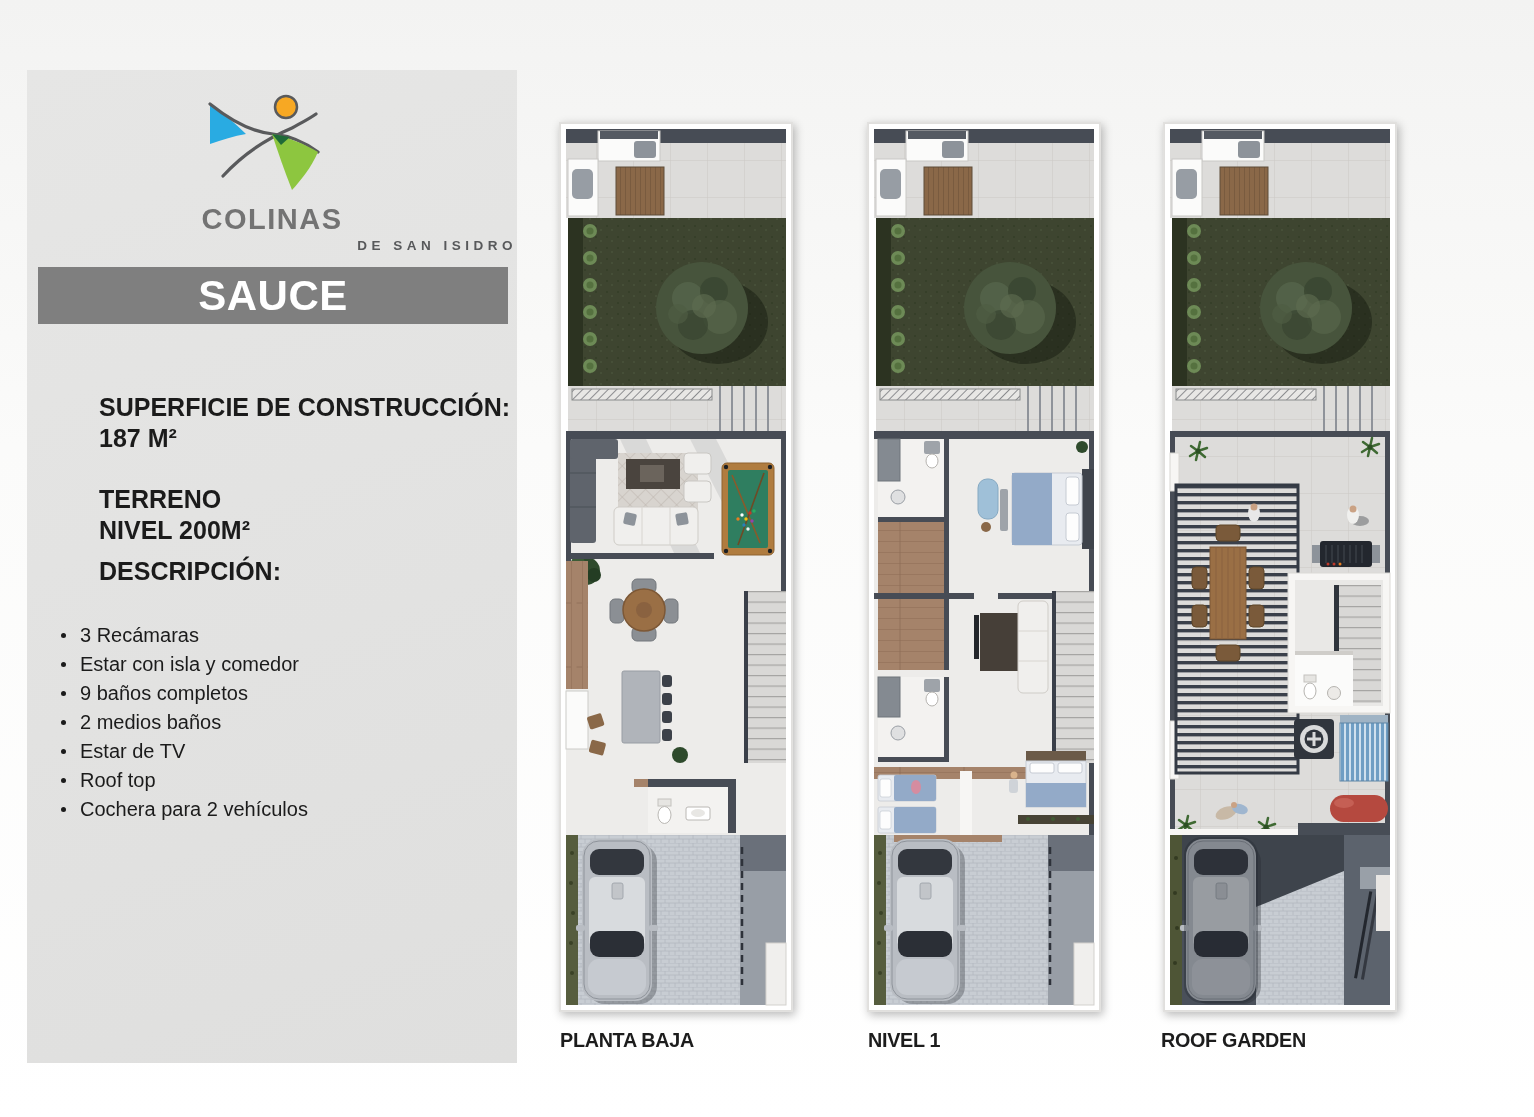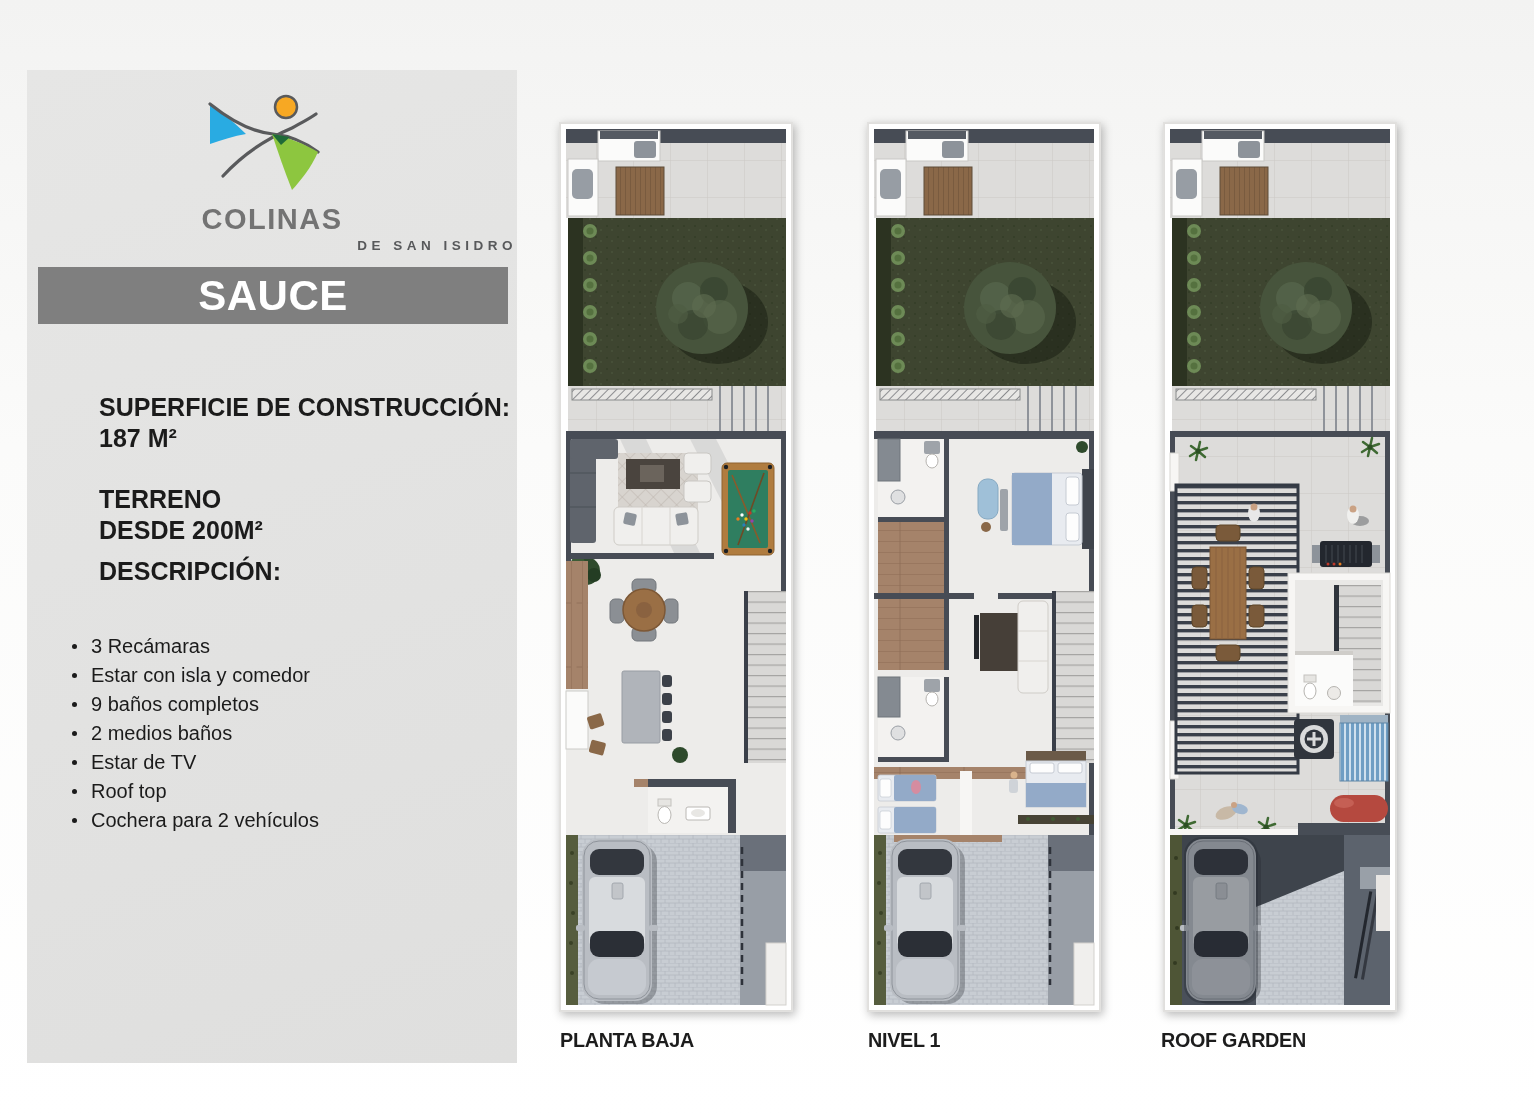--- a/index.html
+++ b/index.html
@@ -24,21 +24,21 @@
   .banner{
     position:absolute;left:38px;top:267px;width:470px;height:57px;
     background:#7f7f7f;display:flex;align-items:center;justify-content:center;
   }
   .banner span{color:#ffffff;font-size:42px;font-weight:700;letter-spacing:0.5px;}
   .spec{position:absolute;left:59px;width:430px;font-size:25px;font-weight:700;line-height:31px;margin-left:40px;}
   .spec-construction{top:392px;}
   .spec-terrain{top:484px;}
   .spec-desc{top:556px;}
   .features{
-    position:absolute;left:60px;top:620px;width:430px;margin:12px;padding:0;list-style:none;
+    position:absolute;left:60px;top:620px;width:430px;margin:1px;padding:0;list-style:none;
     font-size:20px;line-height:29px;
   }
   .features li{display:flex;align-items:center;}
   .features .dot{
     width:5px;height:5px;border-radius:50%;background:#1b1b1b;
     margin-right:14px;flex:0 0 auto;
   }
   .plan-frame{
     position:absolute;top:122px;width:232px;height:888px;background:#fff;
     box-shadow:2px 3px 9px rgba(0,0,0,.28);border:1px solid #e2e1df;box-sizing:content-box;
@@ -208,21 +208,21 @@
   <div class="banner">
     <span>SAUCE</span>
   </div>
 
   <div class="spec spec-construction">
     <div>SUPERFICIE DE CONSTRUCCIÓN:</div>
     <div>187 M²</div>
   </div>
   <div class="spec spec-terrain">
     <div>TERRENO</div>
-    <div>DESDE 200M²</div>
+    <div>NIVEL 200M²</div>
   </div>
   <div class="spec spec-desc">DESCRIPCIÓN:</div>
 
   <ul class="features">
     <li>
         <span class="dot"></span>
         <span>3 Recámaras</span>
       </li>
     <li>
         <span class="dot"></span>

